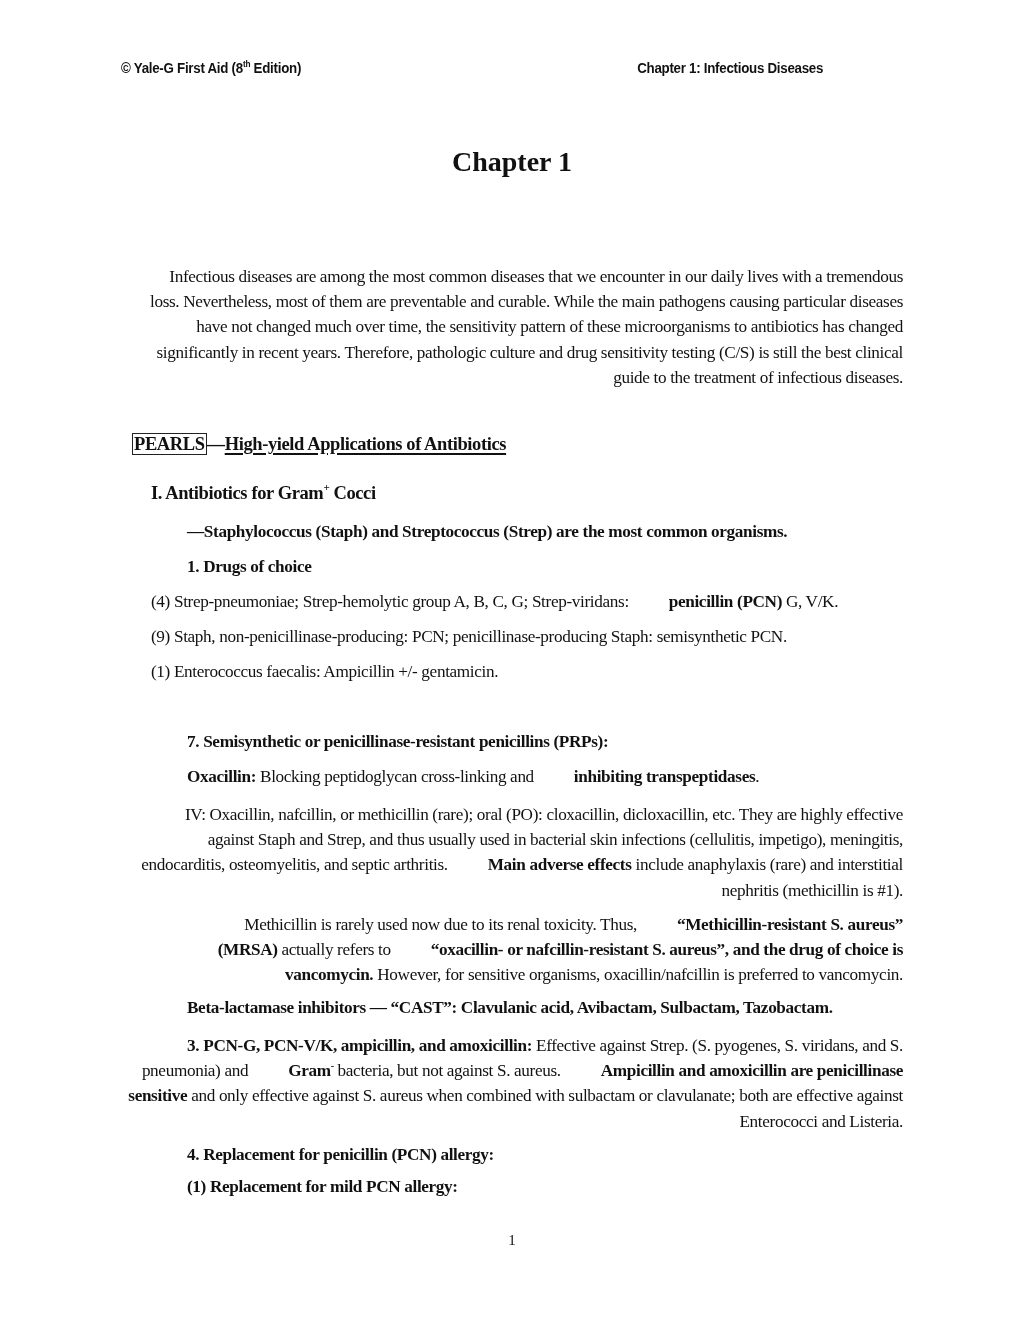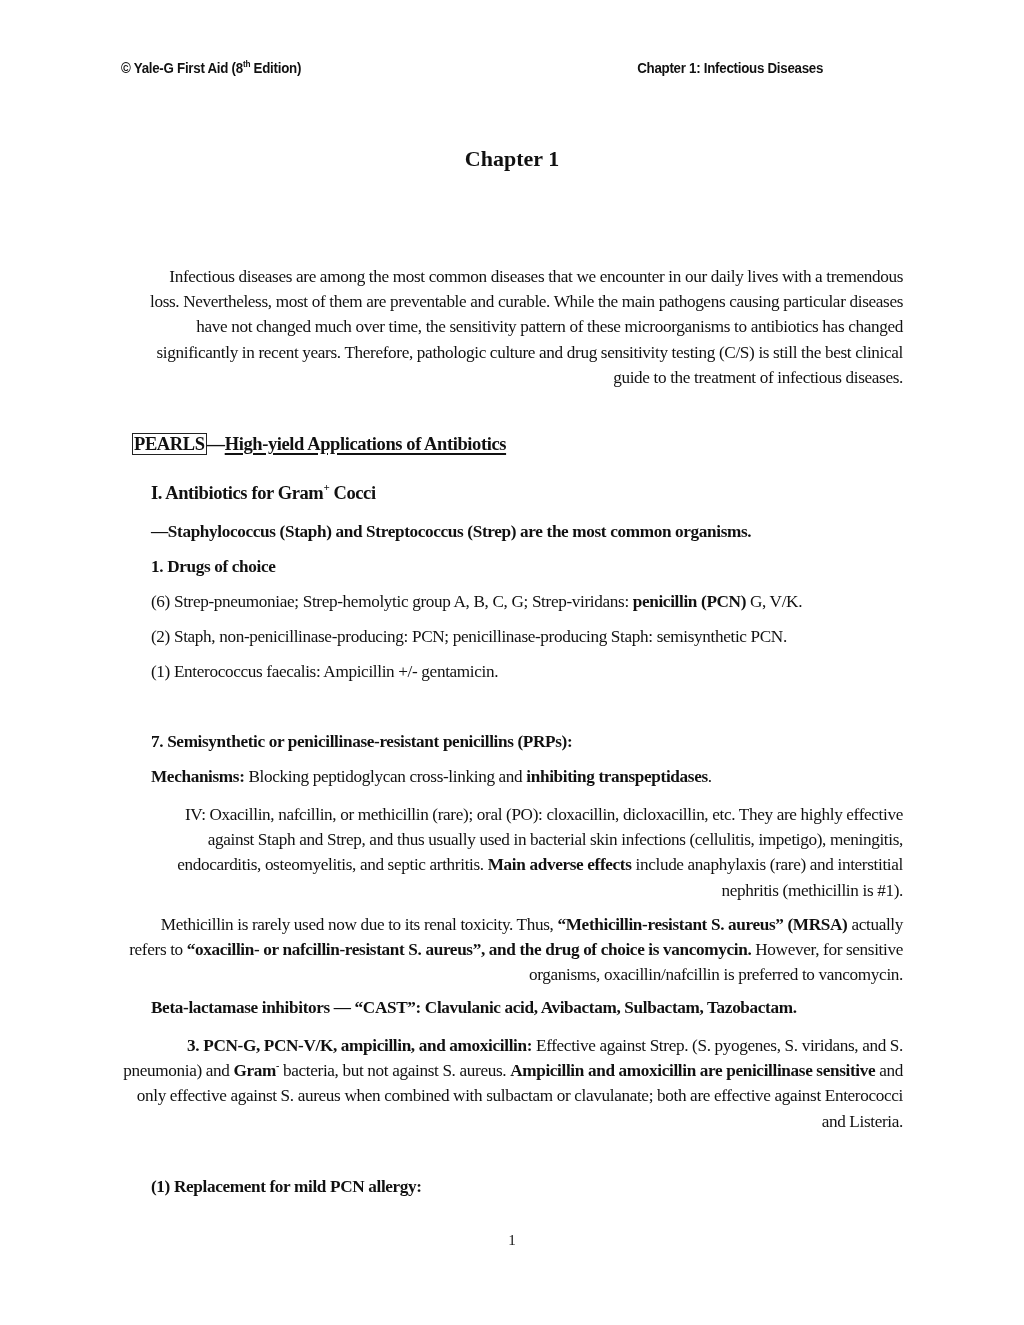--- a/index.html
+++ b/index.html
@@ -3,25 +3,25 @@
   <meta charset="utf-8">
   <style>
     html, body { margin: 0; padding: 0; background: #ffffff; }
     body { width: 1024px; height: 1325px; position: relative; overflow: hidden; color: #111; }
     .page { position: absolute; left: 0; top: 0; width: 944px; height: 1325px; }
     .hdr { position: absolute; top: 60px; font-family: "Liberation Sans", sans-serif; font-weight: bold; font-size: 14.5px; letter-spacing: -0.3px; transform: scaleX(0.92); }
     .hdr-left { left: 121px; transform-origin: left top; }
     .hdr-right { right: 121px; transform-origin: right top; }
     .hdr sup { font-size: 9px; vertical-align: 6px; line-height: 0; }
     .serif { font-family: "Liberation Serif", serif; text-align: right; }
-    .title1 { position: absolute; top: 146px; left: 0; width: 1024px; text-align: center; font-size: 22px; font-weight: bold; }
+    .title1 { position: absolute; top: 146px; left: 0; width: 1024px; text-align: center; font-size: 28px; font-weight: bold; }
     .title2 { position: absolute; top: 197px; left: 0; width: 1024px; text-align: center; font-size: 22px; font-weight: bold; }
     .body { position: absolute; left: 121px; width: 782px; font-size: 17.2px; line-height: 25.2px; letter-spacing: -0.35px; }
     .indent { text-indent: 30px; }
-    .bold { font-weight: bold; }
+    .bold { font-weight: bold; margin-left: 36px; }
     .pearls-line { position: absolute; left: 121px; top: 434px; font-size: 18.5px; font-weight: bold; letter-spacing: -0.4px; padding-left: 11px; }
     .pearls-box { border: 1.5px solid #222; padding: 0 1px; text-decoration: none; }
     .pearls-ul { text-decoration: underline; text-decoration-thickness: 2px; text-underline-offset: 3px; }
     .h2 { position: absolute; left: 151px; font-size: 18.5px; font-weight: bold; letter-spacing: -0.4px; }
     .h2 sup { font-size: 11px; vertical-align: 8px; line-height: 0; }
     .line { position: absolute; left: 151px; font-size: 17.2px; letter-spacing: -0.35px; white-space: nowrap; }
     .gram sup { font-size: 10px; vertical-align: 7px; line-height: 0; }
     .pagenum { position: absolute; top: 1232px; left: 0; width: 1024px; text-align: center; font-size: 15px; }
   </style>
 </head>
@@ -36,32 +36,33 @@
 
   <div class="body serif indent" style="top:264px;">Infectious diseases are among the most common diseases that we encounter in our daily lives with a tremendous loss. Nevertheless, most of them are preventable and curable. While the main pathogens causing particular diseases have not changed much over time, the sensitivity pattern of these microorganisms to antibiotics has changed significantly in recent years. Therefore, pathologic culture and drug sensitivity testing (C/S) is still the best clinical guide to the treatment of infectious diseases.</div>
 
   <div class="pearls-line serif"><span class="pearls-box">PEARLS</span><span>—</span><span class="pearls-ul">High-yield Applications of Antibiotics</span></div>
 
   <div class="h2 serif" style="top:483px;"><span>I. Antibiotics for Gram</span><sup>+</sup><span> Cocci</span></div>
 
   <div class="line serif bold" style="top:522px;">—Staphylococcus (Staph) and Streptococcus (Strep) are the most common organisms.</div>
   <div class="line serif bold" style="top:557px;">1. Drugs of choice</div>
 
-  <div class="line serif" style="top:592px;"><span>(6) Strep-pneumoniae; Strep-hemolytic group A, B, C, G; Strep-viridans: </span><span class="bold">penicillin (PCN)</span><span> G, V/K.</span></div>
-  <div class="line serif" style="top:627px;">(2) Staph, non-penicillinase-producing: PCN; penicillinase-producing Staph: semisynthetic PCN.</div>
+  <div class="line serif" style="top:592px;"><span>(4) Strep-pneumoniae; Strep-hemolytic group A, B, C, G; Strep-viridans: </span><span class="bold">penicillin (PCN)</span><span> G, V/K.</span></div>
+  <div class="line serif" style="top:627px;">(9) Staph, non-penicillinase-producing: PCN; penicillinase-producing Staph: semisynthetic PCN.</div>
   <div class="line serif" style="top:662px;">(1) Enterococcus faecalis: Ampicillin +/- gentamicin.</div>
 
   <div class="line serif bold" style="top:732px;">7. Semisynthetic or penicillinase-resistant penicillins (PRPs):</div>
 
-  <div class="line serif" style="top:767px;"><span class="bold">Mechanisms:</span><span> Blocking peptidoglycan cross-linking and </span><span class="bold">inhibiting transpeptidases</span><span>.</span></div>
+  <div class="line serif" style="top:767px;"><span class="bold">Oxacillin:</span><span> Blocking peptidoglycan cross-linking and </span><span class="bold">inhibiting transpeptidases</span><span>.</span></div>
 
   <div class="body serif indent" style="top:802px;"><span>IV: Oxacillin, nafcillin, or methicillin (rare); oral (PO): cloxacillin, dicloxacillin, etc. They are highly effective against Staph and Strep, and thus usually used in bacterial skin infections (cellulitis, impetigo), meningitis, endocarditis, osteomyelitis, and septic arthritis. </span><span class="bold">Main adverse effects</span><span> include anaphylaxis (rare) and interstitial nephritis (methicillin is #1).</span></div>
 
   <div class="body serif indent" style="top:912px;"><span>Methicillin is rarely used now due to its renal toxicity. Thus, </span><span class="bold">“Methicillin-resistant S. aureus”</span> <span class="bold">(MRSA)</span><span> actually refers to </span><span class="bold">“oxacillin- or nafcillin-resistant S. aureus”, and the drug of choice is vancomycin.</span><span> However, for sensitive organisms, oxacillin/nafcillin is preferred to vancomycin.</span></div>
 
   <div class="line serif bold" style="top:998px;">Beta-lactamase inhibitors — “CAST”: Clavulanic acid, Avibactam, Sulbactam, Tazobactam.</div>
 
   <div class="body serif indent" style="top:1033px;"><span class="bold">3. PCN-G, PCN-V/K, ampicillin, and amoxicillin:</span><span> Effective against Strep. (S. pyogenes, S. viridans, and S. pneumonia) and </span><span class="bold gram"><span>Gram</span><sup>-</sup></span><span> bacteria, but not against S. aureus. </span><span class="bold">Ampicillin and amoxicillin are penicillinase sensitive</span><span> and only effective against S. aureus when combined with sulbactam or clavulanate; both are effective against Enterococci and Listeria.</span></div>
 
+  <div class="line serif bold" style="top:1145px;">4. Replacement for penicillin (PCN) allergy:</div>
   <div class="line serif bold" style="top:1177px;">(1) Replacement for mild PCN allergy:</div>
 
   <div class="pagenum serif">1</div>
 </div>
 
 </body></html>

